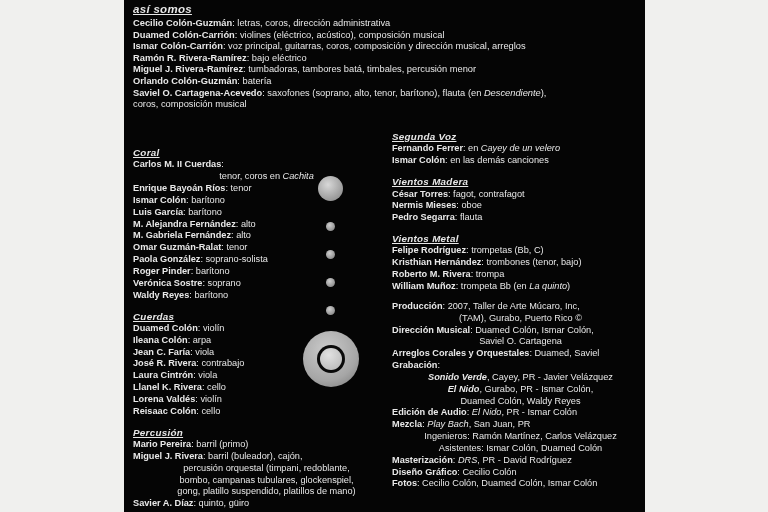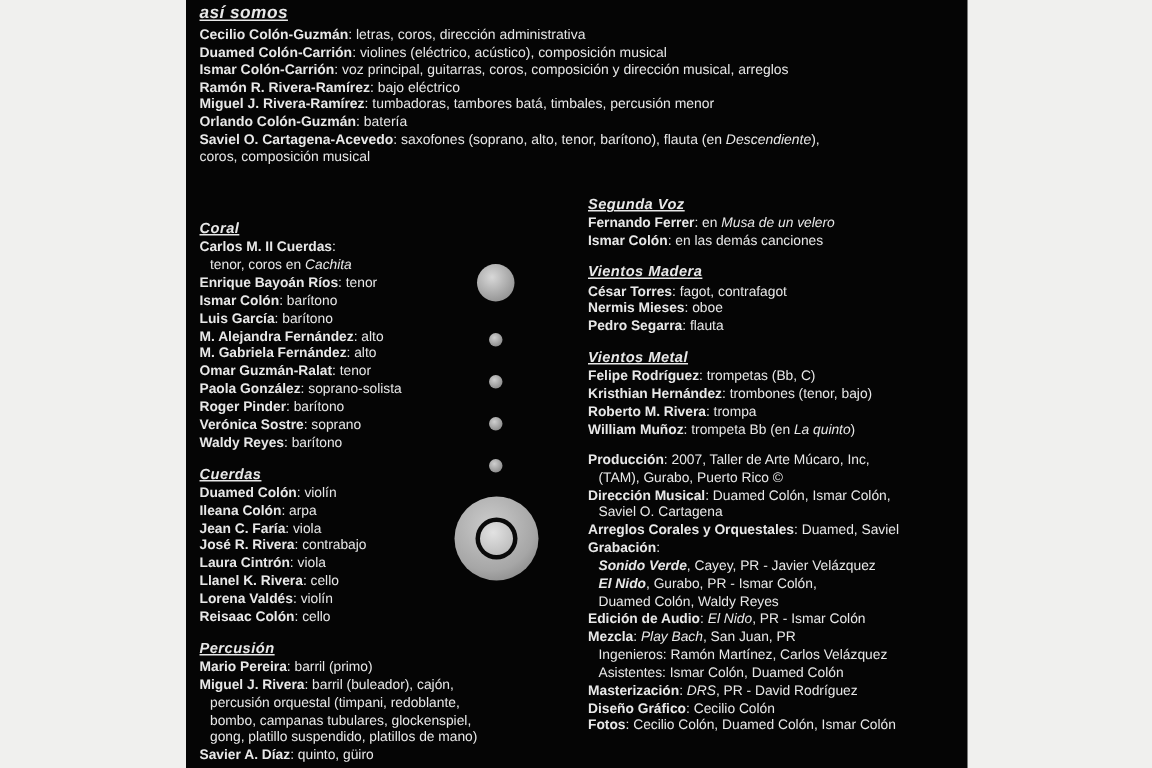--- a/index.html
+++ b/index.html
@@ -48,21 +48,21 @@
   
   .block{position:absolute;}
   .head{
     font-style:italic;font-weight:bold;
     text-decoration:underline;
     letter-spacing:.3px;
   }
   .ln{white-space:nowrap;}
   .ln b{font-weight:bold;}
   .ln i{font-style:italic;}
-  .ind{padding-left:7px;}
+  .ind{padding-left:7px;text-align:center;}
 
   #top{left:9px;top:2px;font-size:9.3px;line-height:11.6px;}
   #top .head{font-size:11.5px;line-height:15px;margin-bottom:1px;}
 
   #colL{left:9px;top:146px;font-size:9.2px;line-height:11.85px;width:260px;}
   #colR{left:268px;top:130px;font-size:9.2px;line-height:11.85px;width:250px;}
   .sect{margin-bottom:0;}
   .sect .head{font-size:9.8px;line-height:13.4px;}
   .gap{height:8px;}
 </style>
@@ -133,21 +133,21 @@
           <div class="ln ind"><span>bombo, campanas tubulares, glockenspiel,</span></div>
           <div class="ln ind"><span>gong, platillo suspendido, platillos de mano)</span></div>
           <div class="ln"><b>Savier A. Díaz</b><span>: quinto, güiro</span></div>
         </div>
         <div class="gap"></div>
       </div>
 
     <div class="block" id="colR">
         <div class="sect">
           <div class="head">Segunda Voz</div>
-          <div class="ln"><b>Fernando Ferrer</b><span>: en </span><i>Musa de un velero</i></div>
+          <div class="ln"><b>Fernando Ferrer</b><span>: en </span><i>Cayey de un velero</i></div>
           <div class="ln"><b>Ismar Colón</b><span>: en las demás canciones</span></div>
         </div>
         <div class="gap"></div>
         <div class="sect">
           <div class="head">Vientos Madera</div>
           <div class="ln"><b>César Torres</b><span>: fagot, contrafagot</span></div>
           <div class="ln"><b>Nermis Mieses</b><span>: oboe</span></div>
           <div class="ln"><b>Pedro Segarra</b><span>: flauta</span></div>
         </div>
         <div class="gap"></div>

